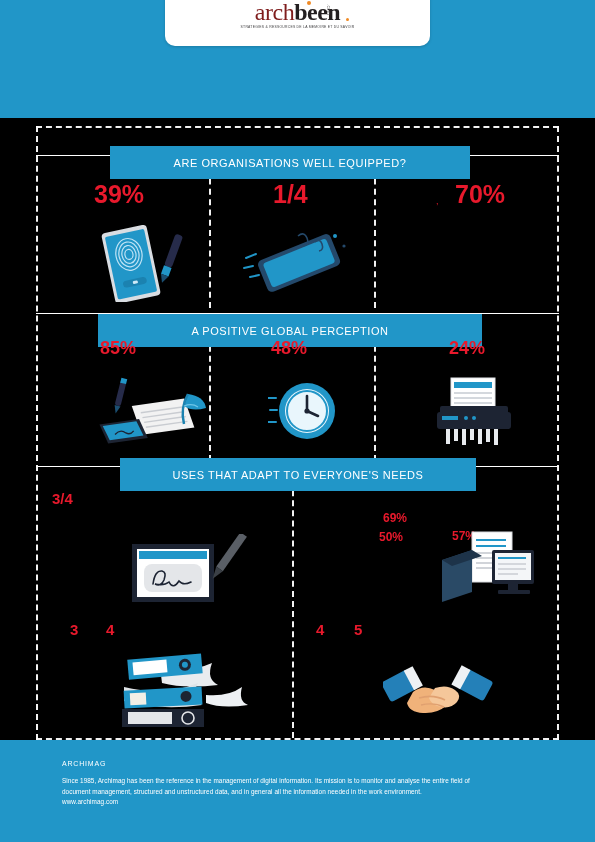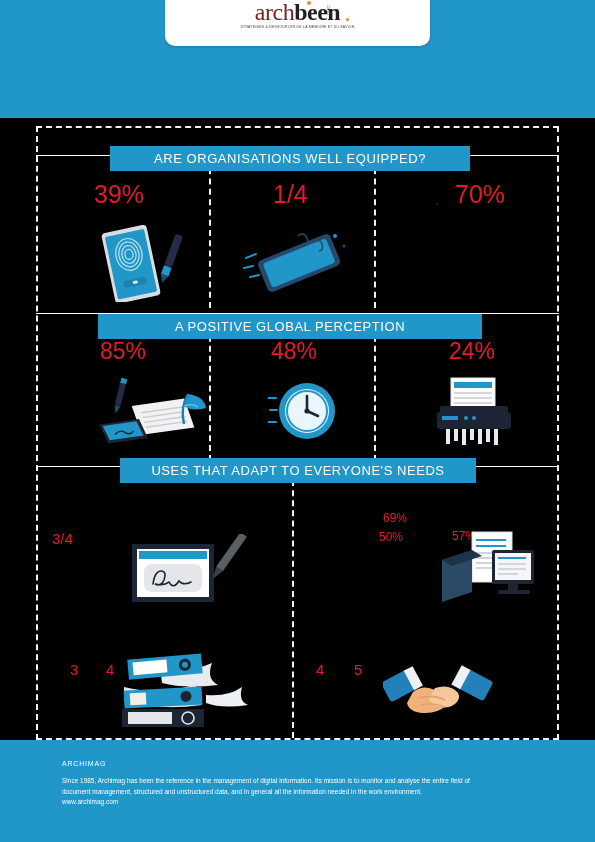--- a/index.html
+++ b/index.html
@@ -65,36 +65,36 @@
   .dash-h{
     position:absolute;height:0;border-top:2px dashed #ffffff;opacity:.95;
   }
   .dash-v{
     position:absolute;width:0;border-left:2px dashed #ffffff;opacity:.95;
   }
   .solid-h{position:absolute;height:1px;background:#ffffff;}
 
   
   .banner{
-    position:absolute;height:25px;background:#2196c8;
-    color:#fff;font-size:13px;letter-spacing:.55px;
+    position:absolute;height:33px;background:#2196c8;
+    color:#fff;font-size:11px;letter-spacing:.55px;
     display:flex;align-items:center;justify-content:center;
     text-align:center;white-space:nowrap;
   }
 
   
   .stat{
-    position:absolute;color:#e8192c;font-weight:400;
+    position:absolute;color:#e8192c;font-weight:700;
     font-family:"Liberation Sans", sans-serif;
     white-space:nowrap;
   }
   .stat-xl{font-size:25px;}
-  .stat-lg{font-size:23px;}
+  .stat-lg{font-size:18px;}
   .stat-md{font-size:12px;}
-  .stat-sm{font-size:15px;margin-top:40px;}
+  .stat-sm{font-size:15px;}
   .tiny-mark{
     position:absolute;color:#e8192c;font-size:9px;
   }
 
   
   .illu{position:absolute;}
 
   
   .footer{
     position:absolute;left:0;top:740px;width:595px;height:102px;

